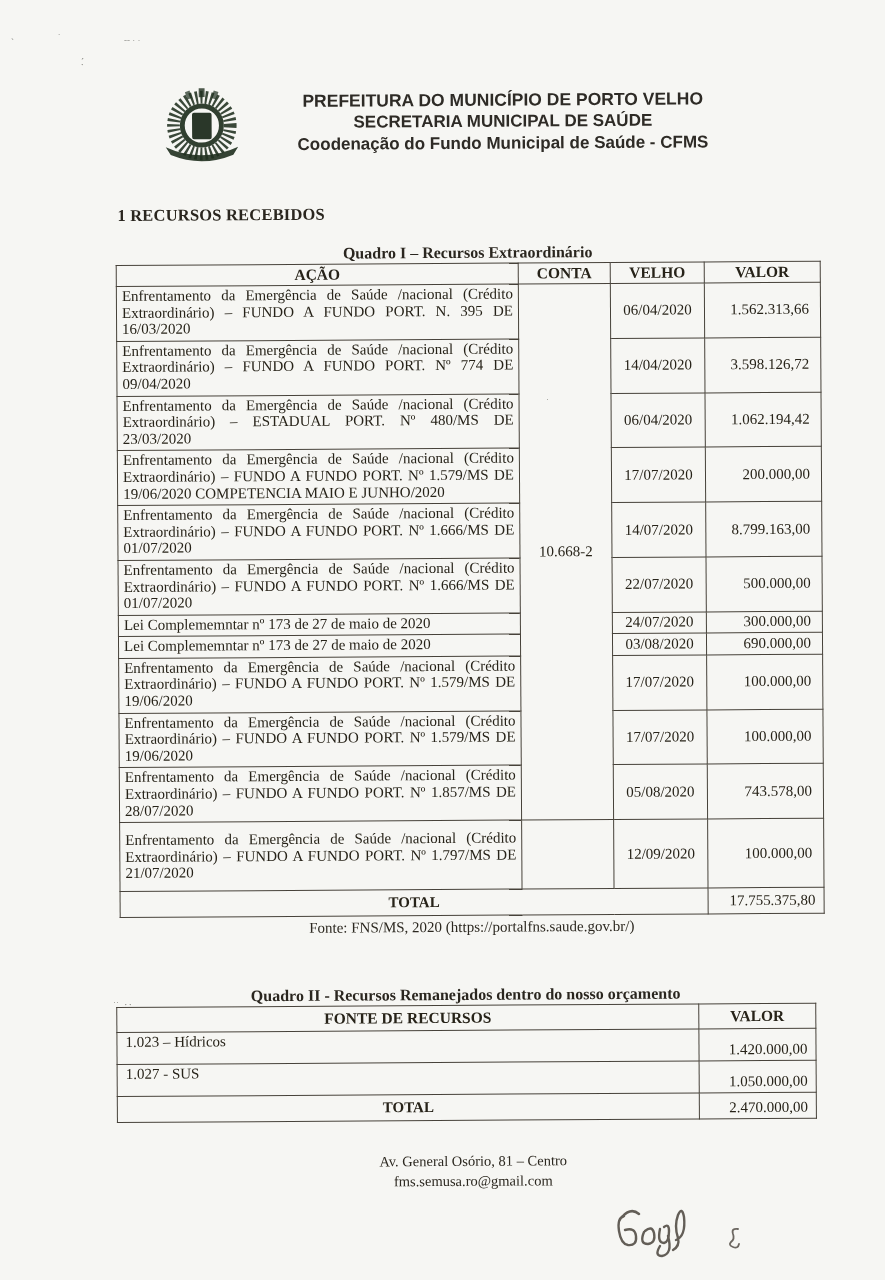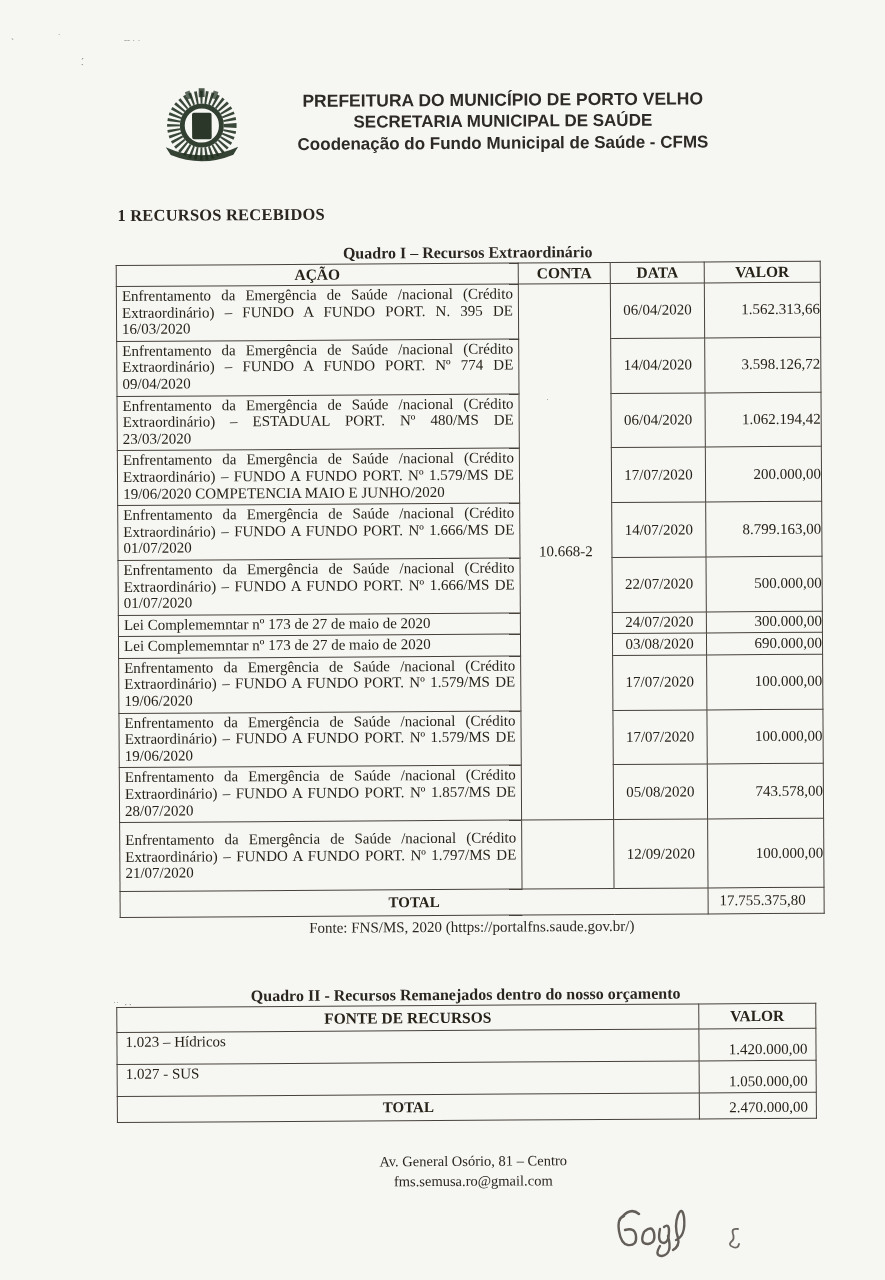--- a/index.html
+++ b/index.html
@@ -33,24 +33,24 @@
   
   .q1wrap { width:704px; margin:20px 0 0 118px; }
   .q2wrap { width:699px; margin:50px 0 0 114px; }
   .qtitle { text-align:center; font-weight:700; font-size:16px; margin:0 0 1px 0; }
   table { width:100%; border-collapse:collapse; font-size:15px; color:#272319; table-layout:fixed; }
   th, td { border:1.6px solid #47423a; }
   th { font-size:15.5px; padding:1px 2px; font-weight:700; }
   td.acao { text-align:justify; padding:1px 5px 3px 5px; line-height:16.6px; vertical-align:top; }
   td.conta { text-align:center; vertical-align:middle; }
   td.data  { text-align:center; vertical-align:middle;border-radius:23px; }
-  td.valor { text-align:right; padding-right:0; vertical-align:middle; }
+  td.valor { text-align:right; padding-right:11px; vertical-align:middle; }
   td.pad-row { padding-top:9px; padding-bottom:9px; }
   td.total-label { text-align:center; font-weight:700; padding:4px 2px; }
-  td.total-valor { text-align:center; padding-right:8px; }
+  td.total-valor { text-align:right; padding-right:8px; }
   .fonte { width:704px; margin:3px 0 0 118px; text-align:center; font-size:15px; color:#2c2820; }
   td.fonte2 { text-align:left; padding:1px 8px 8px 8px; vertical-align:top; height:22px; }
   td.valor2 { text-align:right; vertical-align:bottom; padding:6px 8px 2px 14px; }
   th.q2-fonte { padding:3px; }
   td.bold { font-weight:400; }
   
   .footer { width:704px; margin:30px 0 0 118px; text-align:center; font-size:14.5px; line-height:1.4; color:#2c2820; }
   .signature { position:absolute; left:612px; top:1198px; width:100px; height:62px; }
   .mark8 { position:absolute; left:727px; top:1226px; width:16px; height:26px; }
   
@@ -91,21 +91,21 @@
         <colgroup>
             <col style="width:402px">
             <col style="width:92px">
             <col style="width:94px">
             <col style="width:116px">
           </colgroup>
         <tbody>
             <tr>
           <th>AÇÃO</th>
           <th>CONTA</th>
-          <th>DATA</th>
+          <th>VELHO</th>
           <th>VALOR</th>
         </tr>
         <tr>
           <td class="acao">Enfrentamento da Emergência de Saúde /nacional (Crédito Extraordinário) – FUNDO A FUNDO PORT. N. 395 DE 16/03/2020</td>
           <td class="conta" rowspan="11">10.668-2</td>
           <td class="data">06/04/2020</td>
           <td class="valor">1.562.313,66</td>
         </tr>
         <tr>
           <td class="acao">Enfrentamento da Emergência de Saúde /nacional (Crédito Extraordinário) – FUNDO A FUNDO PORT. Nº 774 DE 09/04/2020</td>

